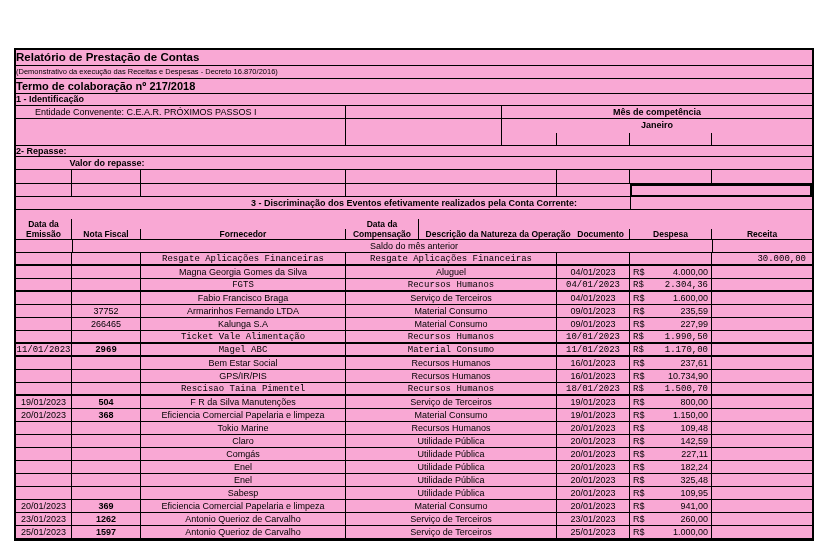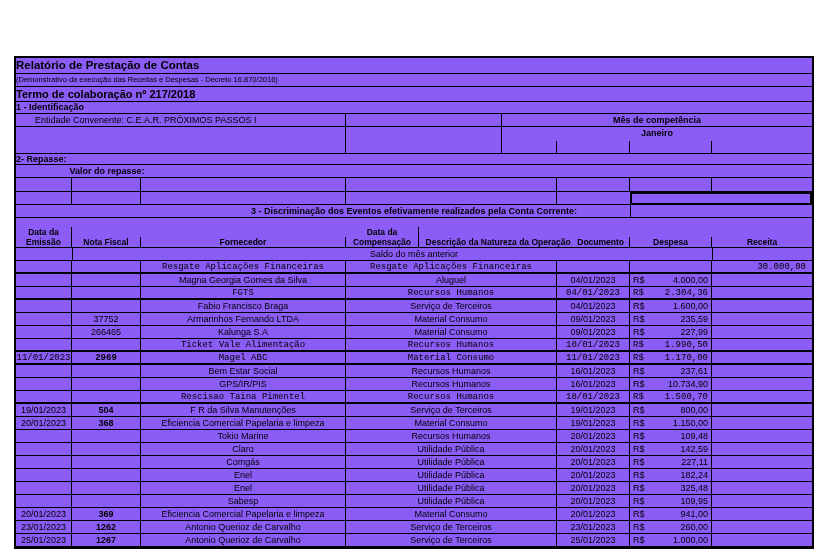--- a/index.html
+++ b/index.html
@@ -1,19 +1,19 @@
 <!DOCTYPE html>
 <html><head>
 <meta charset="utf-8">
 <style>
   html,body{margin:0;padding:0;background:#fff;}
   body{width:832px;height:550px;overflow:hidden;position:relative;
        font-family:"Liberation Sans",sans-serif;color:#000;}
   .sheet{position:absolute;left:14px;top:48px;width:800px;height:493px;
-         border:2px solid #000;box-sizing:border-box;background:#8b5cf6;overflow:hidden;margin-top:8px;}
+         border:2px solid #000;box-sizing:border-box;background:#f9a8d4;overflow:hidden;}
   .r{display:flex;box-sizing:border-box;border-bottom:1px solid #000;position:relative;}
   .c{box-sizing:border-box;border-right:1px solid #000;overflow:hidden;white-space:nowrap;}
   .c.last{border-right:none;}
   .center{text-align:center;}
   .b{font-weight:bold;}
   .t1{height:16px;line-height:15px;font-size:11.5px;font-weight:bold;text-align:center;}
   .t2{height:13px;line-height:12px;font-size:7.5px;text-align:center;}
   .t3{height:15px;line-height:14px;font-size:11px;font-weight:bold;text-align:center;}
   .sec{font-size:9px;font-weight:bold;text-align:center;}
   .ident{height:12px;line-height:11px;}
@@ -379,21 +379,21 @@
     <div class="c w4">Serviço de Terceiros</div>
     <div class="c w5">23/01/2023</div>
     <div class="c w6 despesa-flex">
       <span class="cur">R$</span>
       <span class="val">260,00</span>
     </div>
     <div class="c w7 last receita-cell"></div>
   </div>
       <div class="r drow">
     <div class="c w1">25/01/2023</div>
-    <div class="c w2 b">1267</div>
+    <div class="c w2 b">1597</div>
     <div class="c w3">Antonio Querioz de Carvalho</div>
     <div class="c w4">Serviço de Terceiros</div>
     <div class="c w5">25/01/2023</div>
     <div class="c w6 despesa-flex">
       <span class="cur">R$</span>
       <span class="val">1.000,00</span>
     </div>
     <div class="c w7 last receita-cell"></div>
   </div>
     </div>

